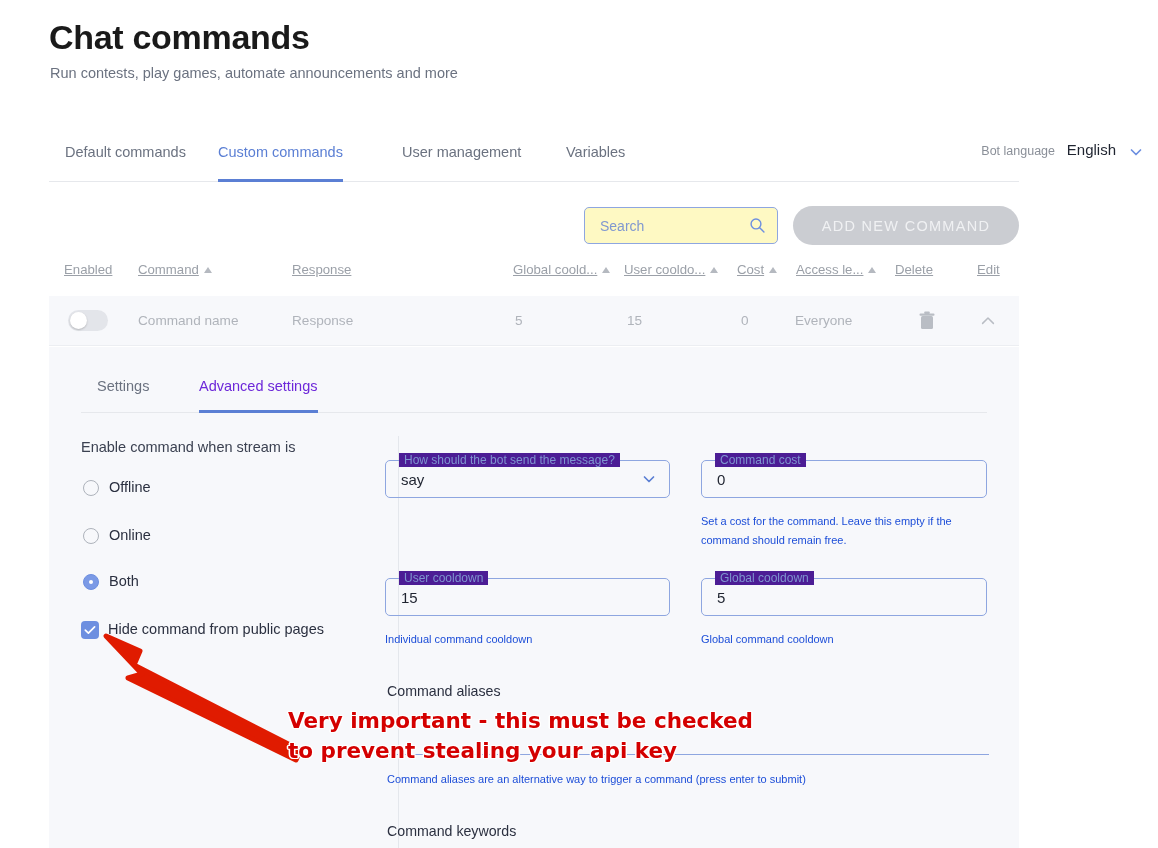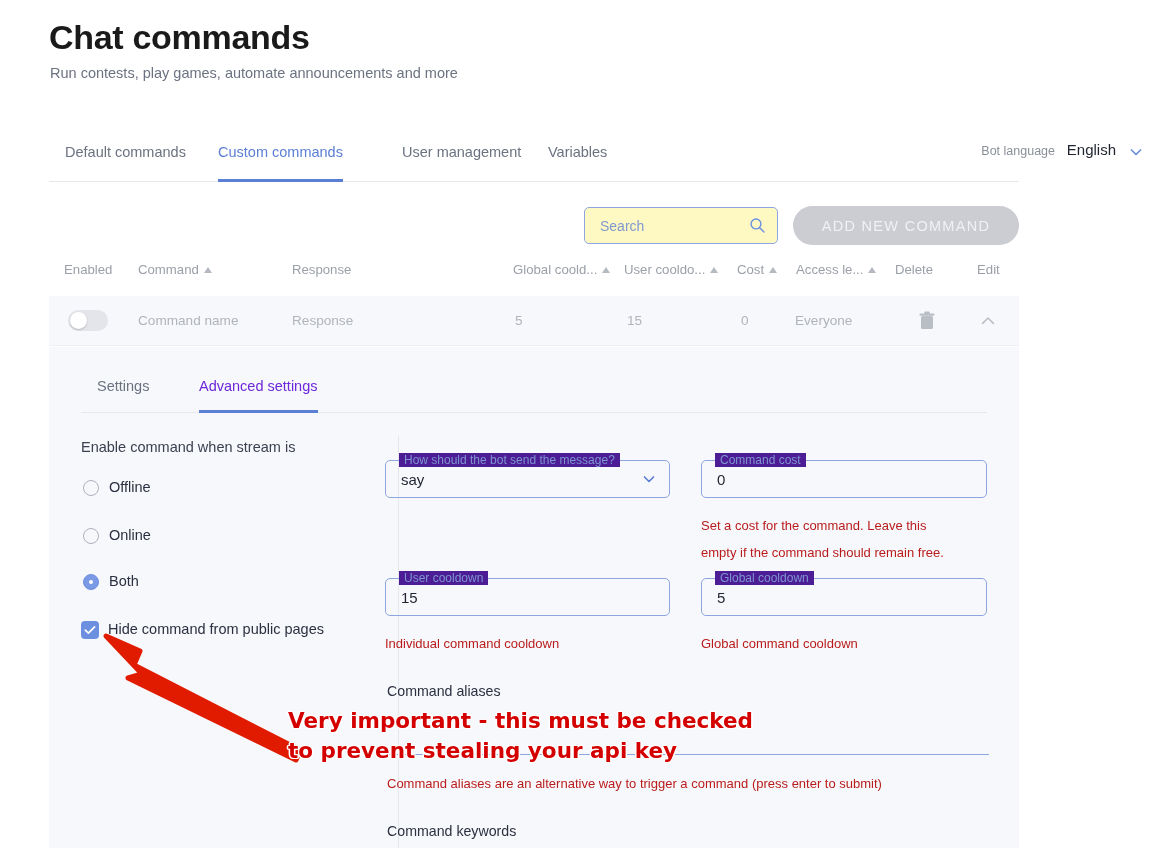--- a/index.html
+++ b/index.html
@@ -63,21 +63,21 @@
     position: absolute; left: 793px; top: 206px; width: 226px; height: 39px;
     border-radius: 20px; background: #cbcdd2; border: 0;
     font-family: "Liberation Sans", sans-serif;
     color: #f0f1f3; font-size: 14.5px; letter-spacing: 1.3px;
     cursor: default;
   }
 
   
   .thead { position: absolute; left: 49px; top: 262px; width: 970px; height: 30px; }
   .th {
-    position: absolute; top: 0; font-size: 13.2px; color: #9ba0a8; white-space: nowrap;
+    position: absolute; top: 0; font-size: 13.2px; color: #9ba0a8; white-space: nowrap; text-decoration: underline;
   }
   .th.srt { cursor: pointer; }
   .caret {
     display: inline-block; margin-left: 5px;
     border-left: 4.5px solid transparent; border-right: 4.5px solid transparent;
     border-bottom: 6px solid #b5b9c0; vertical-align: 1px;
   }
 
   
   .cmd-row {
@@ -145,21 +145,21 @@
   }
   .field .legend {
     position: absolute; left: 13px; top: -8px; padding: 0 5px; background: #4c1d95;
     font-size: 12px; color: #7e95cf; white-space: nowrap;
   }
   .field .val {
     position: absolute; left: 15px; top: 50%; transform: translateY(-50%);
     font-size: 15px; color: #1f2430;
   }
   .field .fchev { position: absolute; right: 12px; top: 50%; margin-top: -8px; width: 16px; height: 16px; }
-  .helper { position: absolute; font-size: 13px; color: #b91c1c; line-height: 27px; }
+  .helper { position: absolute; font-size: 11px; color: #1d4ed8; line-height: 19px; }
 
   .sec-label { position: absolute; font-size: 14.2px; color: #2b3040; }
   .underline-input {
     position: absolute; border: 0; border-bottom: 1px solid #8ea6e0;
     background: transparent; outline: none; height: 28px;
     font-family: "Liberation Sans", sans-serif; font-size: 14px; color: #1f2430;
   }
 
   
   .anno-svg { position: absolute; left: 0; top: 0; width: 1158px; height: 848px; pointer-events: none; }
@@ -184,21 +184,21 @@
     <div class="tab" style="left:16px">
       <span>Default commands</span>
     </div>
     <div class="tab active" style="left:169px">
       <span>Custom commands</span>
       <span class="underline"></span>
     </div>
     <div class="tab" style="left:353px">
       <span>User management</span>
     </div>
-    <div class="tab" style="left:499px">
+    <div class="tab" style="left:517px">
       <span>Variables</span>
     </div>
   </div>
   <div class="botlang-label">Bot language</div>
   <div class="botlang-value">English</div>
   <svg class="botlang-chev" viewBox="0 0 16 16">
     <path d="M3.5 6 L8 10.5 L12.5 6" fill="none" stroke="#6d8fe0" stroke-width="1.7" stroke-linecap="round" stroke-linejoin="round"></path>
   </svg>
 
   <div class="search-box">

